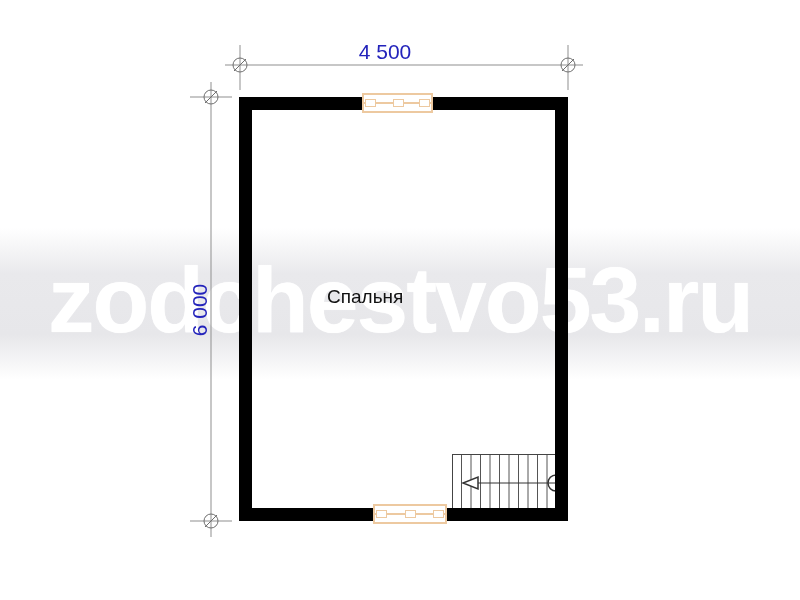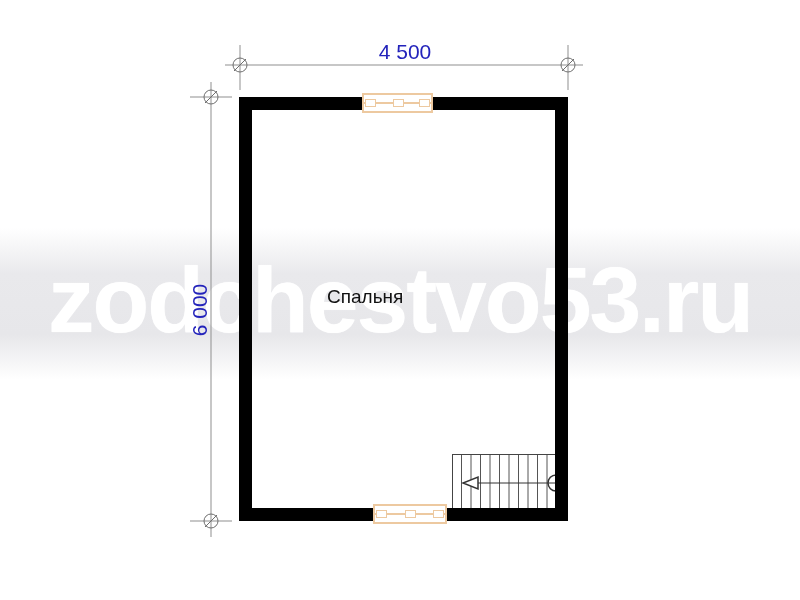--- a/index.html
+++ b/index.html
@@ -43,21 +43,21 @@
   .window .pane.p-right{right:1px;}
   
   .stairs{position:absolute;left:452px;top:454px;z-index:2;}
   .stairs svg{overflow:visible;display:block;}
   
   .dims{position:absolute;left:0;top:0;width:800px;height:600px;z-index:2;pointer-events:none;}
   .dim-label{
     position:absolute;color:#2323bb;font-size:21px;line-height:22px;
     text-align:center;white-space:nowrap;z-index:2;
   }
-  .dim-label.width{left:340px;top:41px;width:130px;}
+  .dim-label.width{left:320px;top:41px;width:130px;}
   .dim-label.height{
     left:159px;top:299px;width:82px;height:22px;
     transform:rotate(-90deg);transform-origin:50% 50%;
   }
   
   .room-label{
     position:absolute;left:327px;top:287px;width:100px;z-index:2;
     color:#111;font-size:19px;line-height:20px;text-align:left;white-space:nowrap;
   }
 </style>

